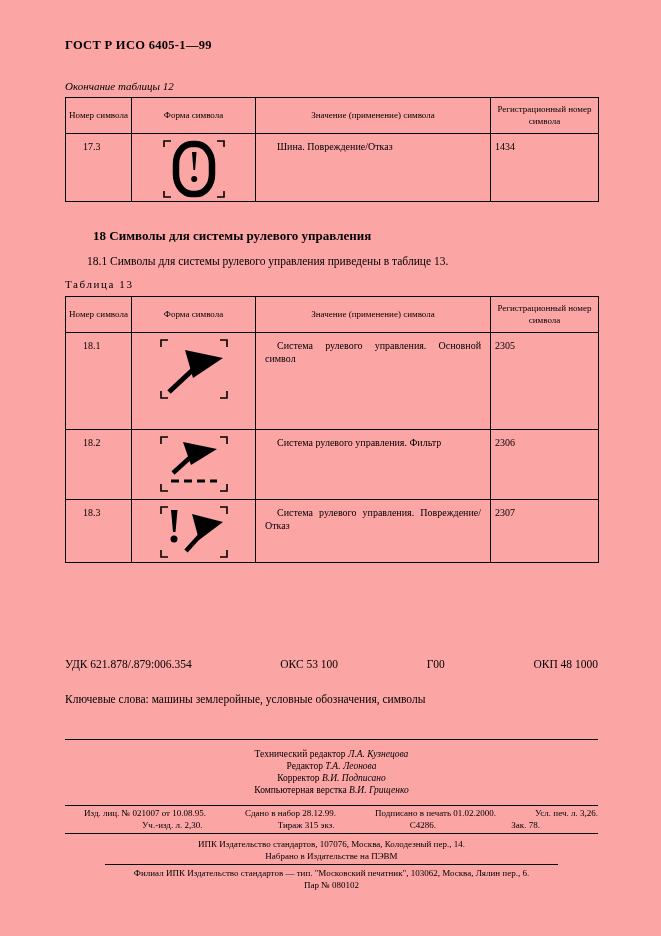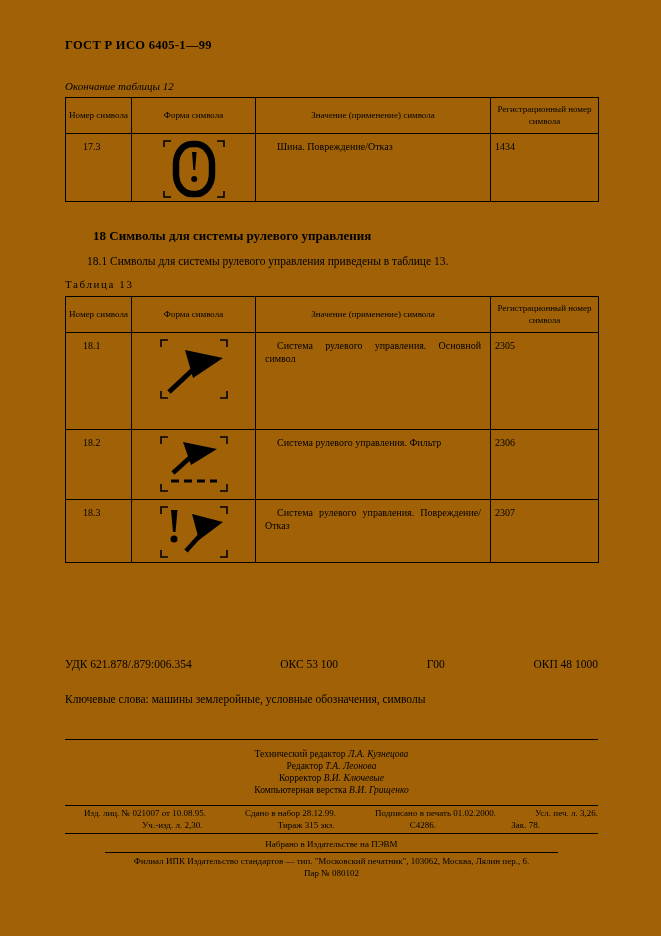--- a/index.html
+++ b/index.html
@@ -6,21 +6,21 @@
   html,body { background:#ffffff; }
   body {
     width:661px; height:936px;
     font-family:"Liberation Serif", serif;
     color:#000;
   }
   .page {
     width:661px; height:936px;
     padding:38px 63px 0 65px;
     position:relative;
-    background:#a16207;
+    background:#fca5a5;
   }
   .doc-code { font-weight:bold; font-size:12.5px; letter-spacing:0.3px; }
   .tbl-caption { font-style:italic; font-size:11px; margin-top:27px; margin-bottom:5px; }
 
   table.sym { width:533px; border-collapse:collapse; table-layout:fixed; }
   table.sym th, table.sym td { border:1px solid #000; }
   table.sym th {
     font-weight:normal; font-size:9px; line-height:1.3;
     text-align:center; vertical-align:middle; padding:4px 3px; height:36px;
   }
@@ -175,38 +175,39 @@
     <span>ОКП 48 1000</span>
   </div>
 
   <div class="keywords">Ключевые слова: машины землеройные, условные обозначения, символы</div>
 
   <div class="colophon">
     <hr class="rule rule-top">
     <div class="credits">
       <div><span>Технический редактор</span> <i>Л.А. Кузнецова</i></div>
       <div><span>Редактор</span> <i>Т.А. Леонова</i></div>
-      <div><span>Корректор</span> <i>В.И. Ключевые</i></div>
+      <div><span>Корректор</span> <i>В.И. Подписано</i></div>
       <div><span>Компьютерная верстка</span> <i>В.И. Грищенко</i></div>
     </div>
     <hr class="rule">
     <div class="imprint">
       <span>Изд. лиц. № 021007 от 10.08.95.</span>
       <span>Сдано в набор 28.12.99.</span>
       <span>Подписано в печать 01.02.2000.</span>
       <span>Усл. печ. л. 3,26.</span>
     </div>
     <div class="imprint second">
       <span>Уч.-изд. л. 2,30.</span>
       <span>Тираж 315 экз.</span>
       <span>С4286.</span>
       <span>Зак. 78.</span>
     </div>
     <hr class="rule">
     <div class="publisher">
+      <div>ИПК Издательство стандартов, 107076, Москва, Колодезный пер., 14.</div>
       <div>Набрано в Издательстве на ПЭВМ</div>
       <hr class="rule rule-inner">
       <div>Филиал ИПК Издательство стандартов — тип. "Московский печатник", 103062, Москва, Лялин пер., 6.</div>
       <div>Пар № 080102</div>
     </div>
   </div>
 
 </div>
 
 </body></html>

